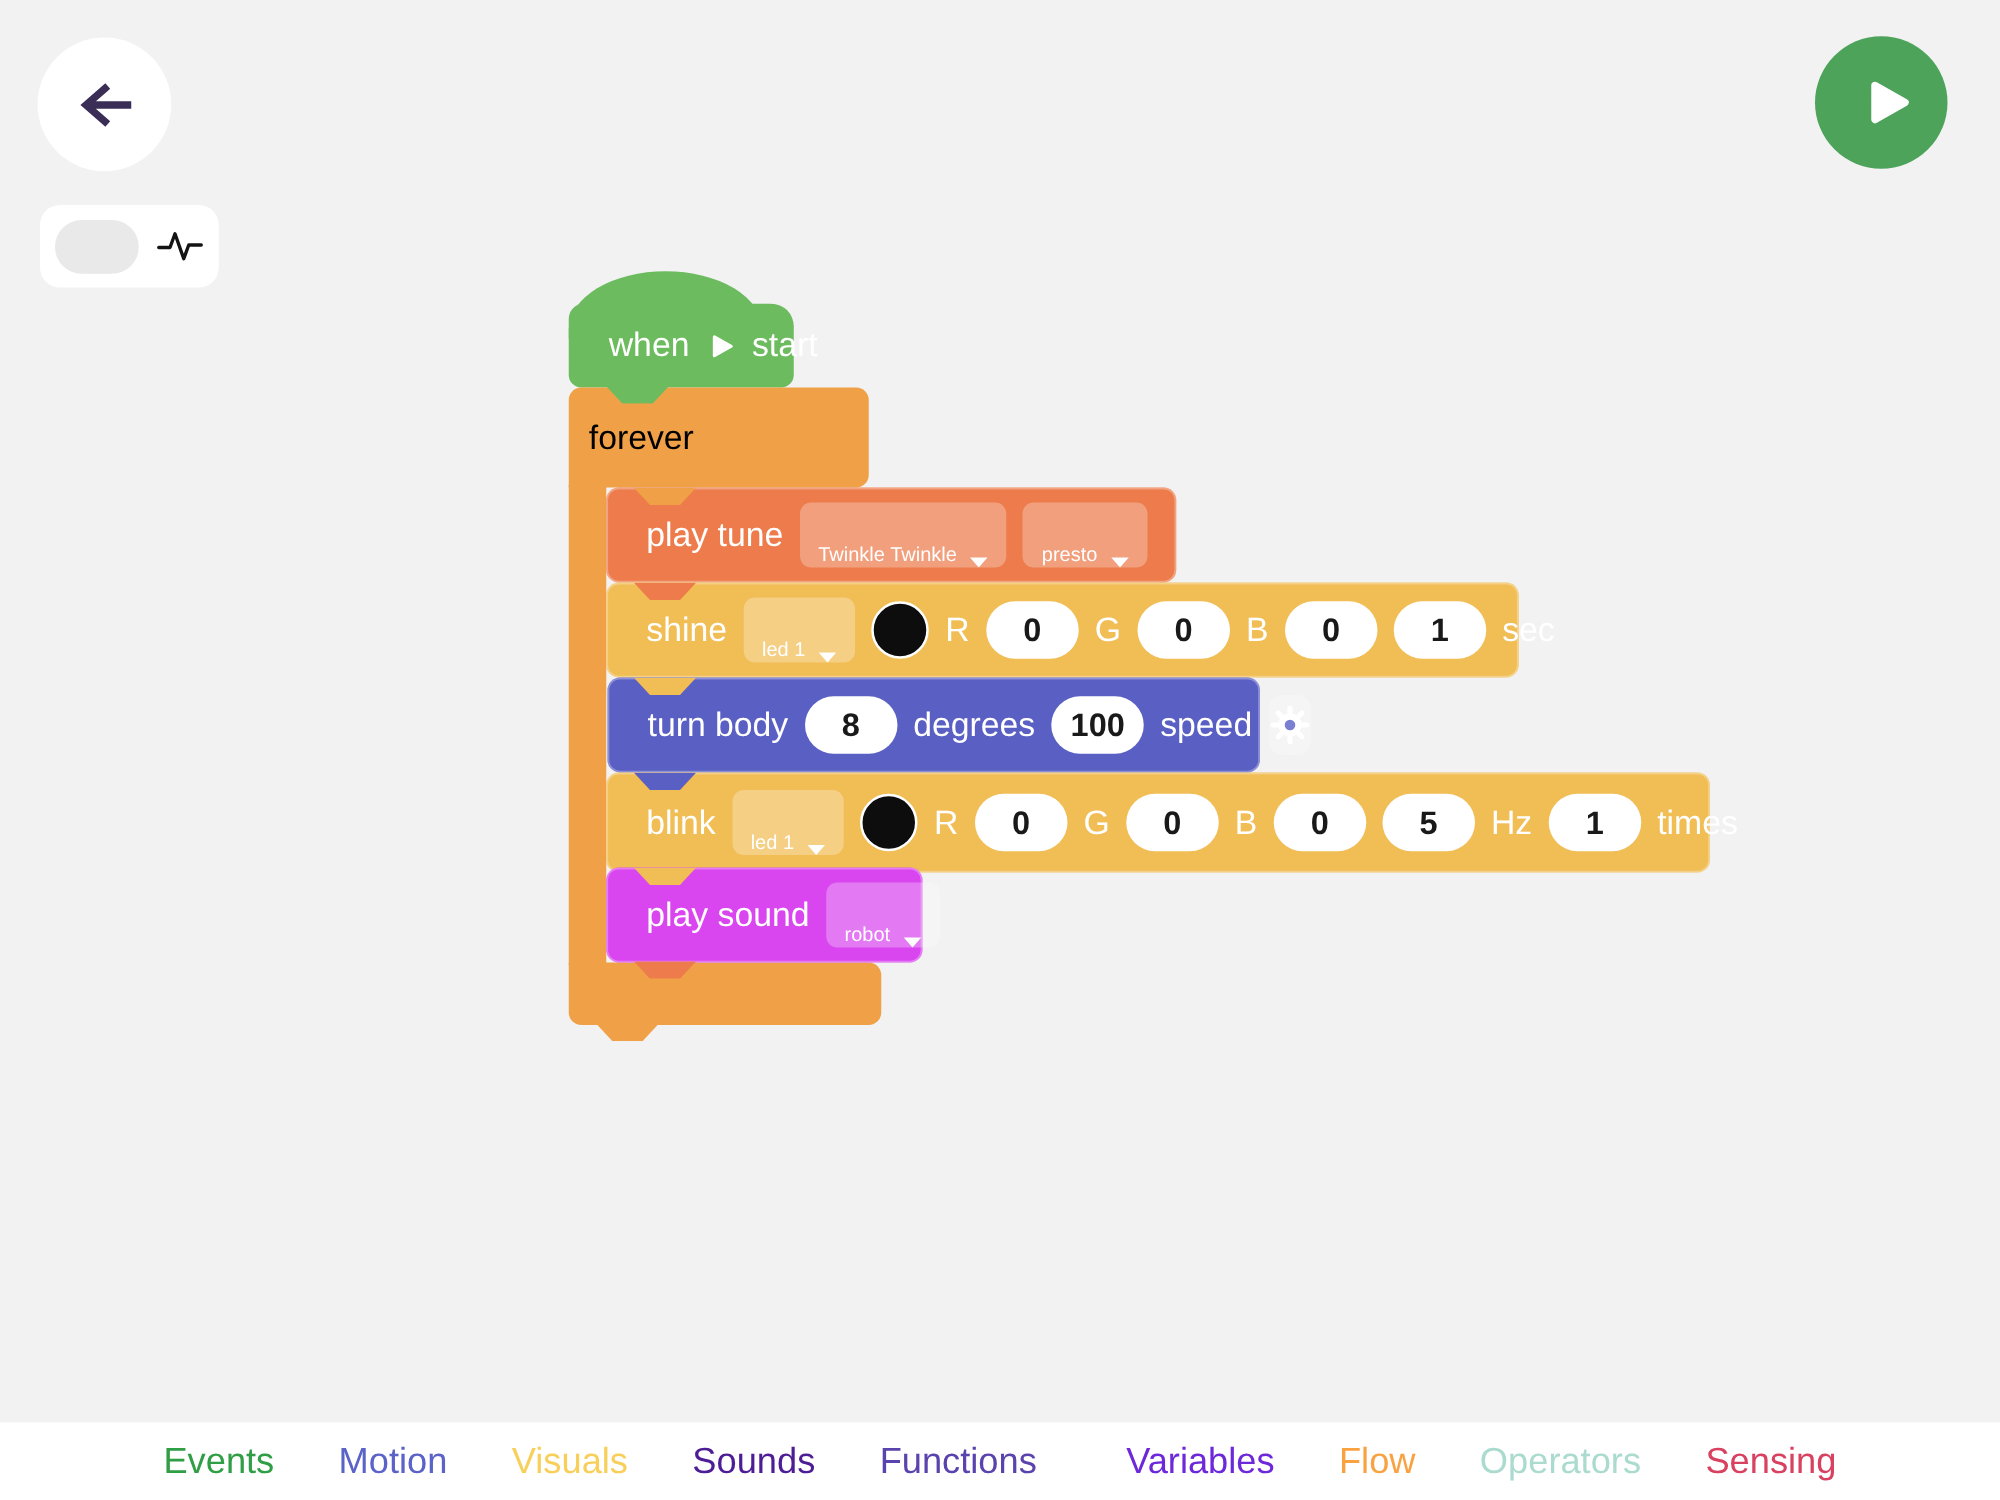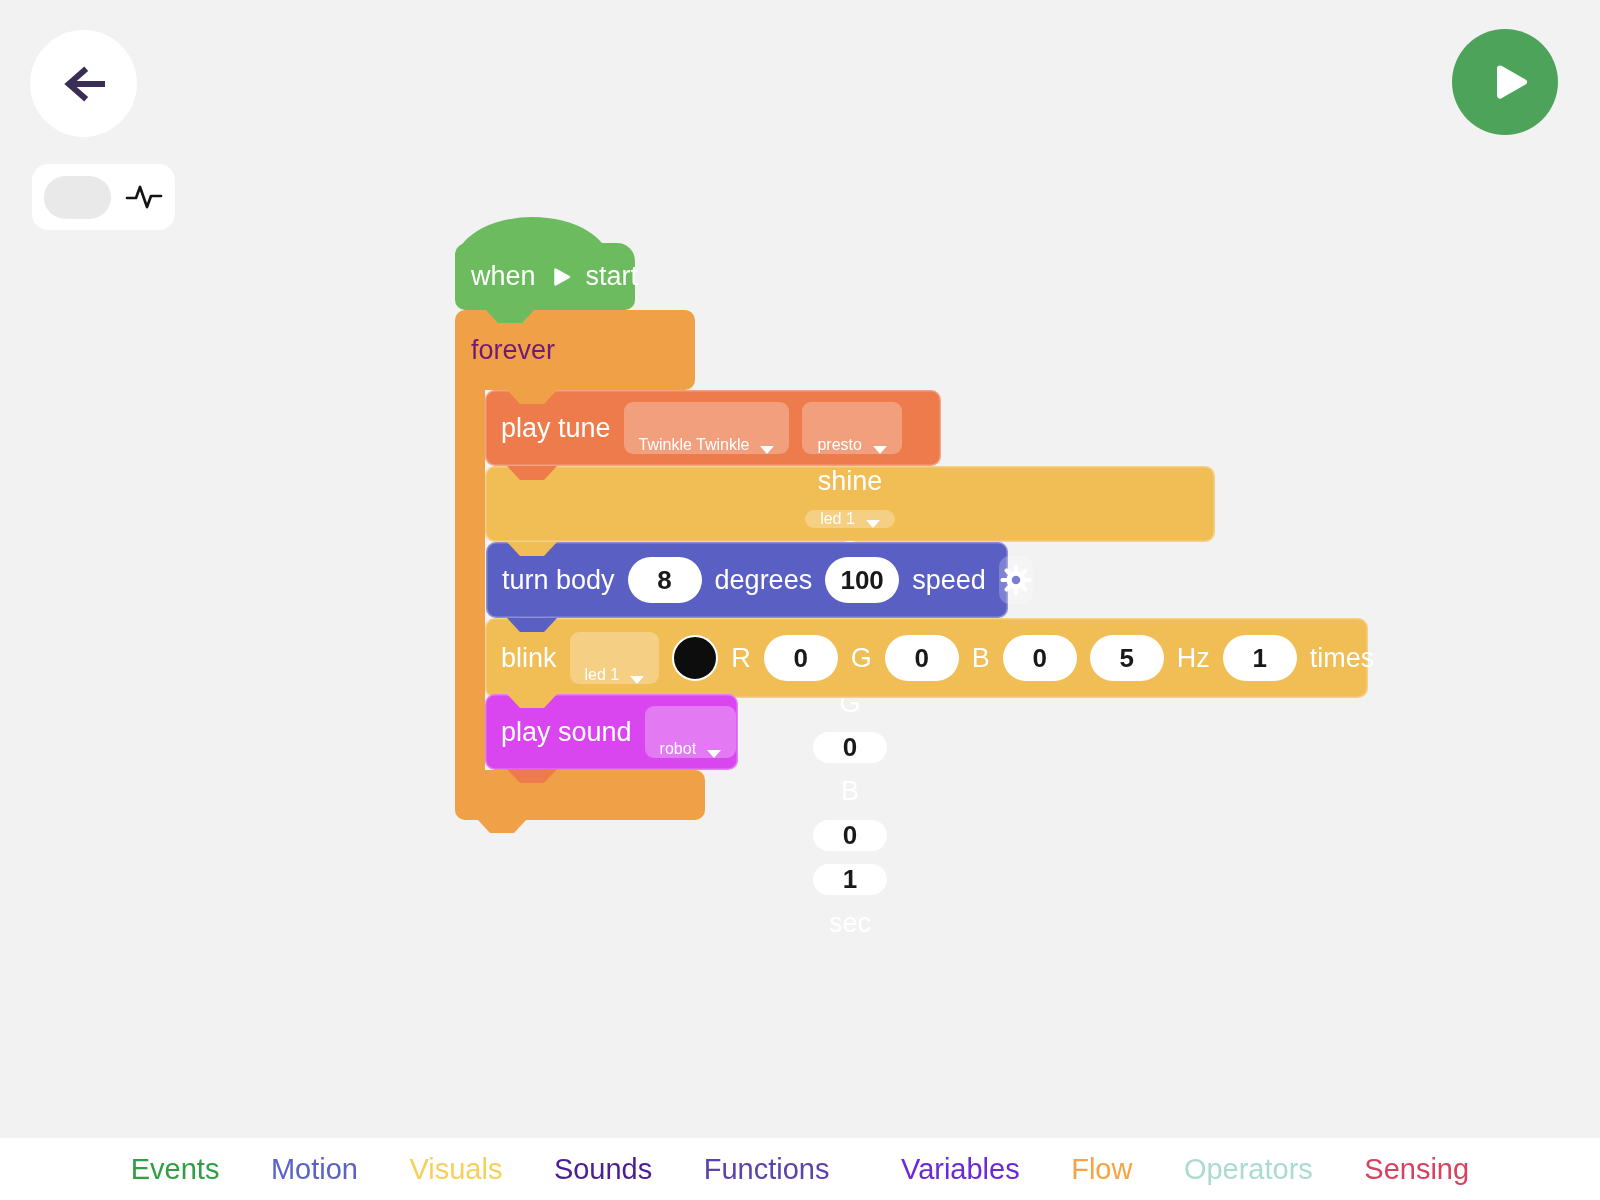--- a/index.html
+++ b/index.html
@@ -9,21 +9,21 @@
 
   
   .circle-btn { position:absolute; border-radius:50%; display:flex; align-items:center; justify-content:center; cursor:pointer; }
   #back-btn  { left:30px;  top:30px; width:107px; height:107px; background:#ffffff; }
   #run-btn   { left:1452px; top:29px; width:106px; height:106px; }
   #status-card { position:absolute; left:32px; top:164px; width:143px; height:66px; background:#ffffff;
                  border-radius:16px; display:flex; align-items:center; padding:0 12px; gap:14px; }
   #status-pill { width:77px; height:43px; border-radius:22px; }
 
   
-  .block { position:absolute; display:flex; align-items:center; gap:13px; padding:0 16px;
+  .block { position:absolute; display:flex; align-items:center; gap:13px; padding:0 32px;
            color:#ffffff; font-size:27px; font-weight:500; background:var(--bg); border-radius:10px; }
   .inner-block { box-shadow: inset 0 0 0 1.5px rgba(255,255,255,0.30); }
   .blk-label { white-space:nowrap; }
   .tab { position:absolute; width:50px; height:14px; background:var(--bg);
          clip-path:polygon(0 0,100% 0,74% 100%,26% 100%); z-index:3; }
   .pill { min-width:74px; height:46px; padding:0 14px; background:#ffffff; border-radius:23px;
           display:flex; align-items:center; justify-content:center;
           color:#191919; font-size:26px; font-weight:600; cursor:text; }
   .chip { height:52px; padding:0 15px; background:rgba(255,255,255,0.28); border-radius:9px;
           display:flex; align-items:flex-end; gap:11px; font-size:16px; color:#fff; cursor:pointer; white-space:nowrap; }
@@ -35,28 +35,28 @@
 
   
   #hat { left:455px; top:243px; width:180px; height:67px; border-radius:12px 18px 10px 10px; }
   #hat::before { content:""; position:absolute; left:0; top:-26px; width:86%; height:54px;
                  background:var(--bg); border-radius:55% 55% 0 0 / 95% 95% 0 0; }
   #hat > * { position:relative; }
 
   
   .forever-part { position:absolute; background:var(--bg); }
   #forever-top    { left:455px; top:310px; width:240px; height:80px; border-radius:10px 10px 10px 0;
-                    display:flex; align-items:center; padding:0 16px; color:#701a75; font-size:27px; font-weight:500; }
+                    display:flex; align-items:center; padding:0 16px; color:#000000; font-size:27px; font-weight:500; }
   #forever-arm    { left:455px; top:388px; width:30px;  height:384px; }
   #forever-bottom { left:455px; top:770px; width:250px; height:50px; border-radius:0 10px 10px 10px; }
   #forever-end-tab{ left:477px; top:819px; }
 
   
   #play-tune  { left:485px; top:390px; width:456px; height:76px; }
-  #shine      { left:485px; top:466px; width:730px; height:76px;flex-direction:column; }
+  #shine      { left:485px; top:466px; width:730px; height:76px; }
   #turn-body  { left:486px; top:542px; width:522px; height:76px; }
   #blink      { left:485px; top:618px; width:883px; height:80px; }
   #play-sound { left:485px; top:694px; width:253px; height:76px; }
 
   
   #tab-hat        { left:485px; top:309px; }
   #tab-playtune   { left:507px; top:390px; }
   #tab-shine      { left:507px; top:466px; }
   #tab-turnbody   { left:507px; top:542px; }
   #tab-blink      { left:507px; top:618px; }

